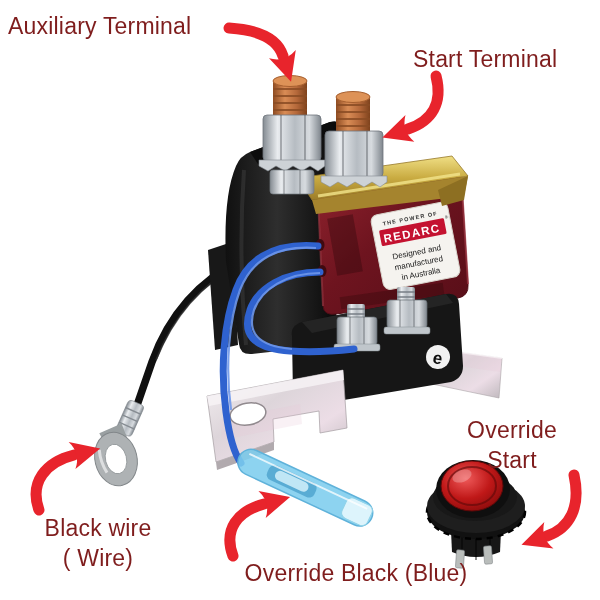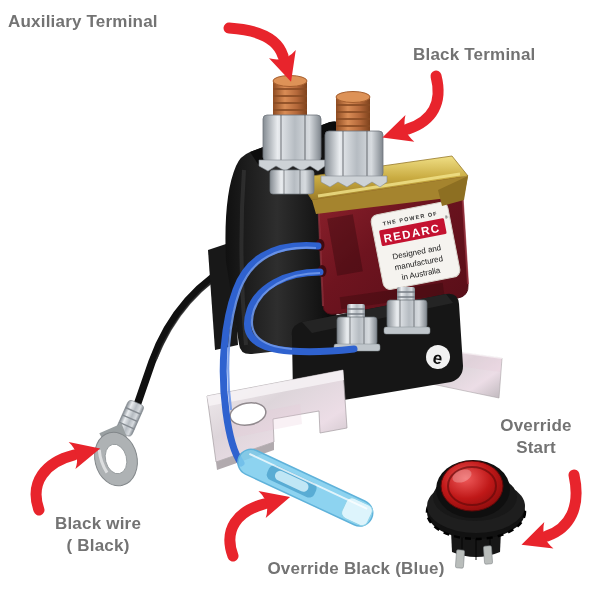--- a/index.html
+++ b/index.html
@@ -1,19 +1,19 @@
 <!DOCTYPE html>
 <html><head>
 <meta charset="utf-8">
 <style>
   html,body{margin:0;padding:0;background:#fff;}
   .canvas{position:relative;width:600px;height:600px;background:#ffffff;
           font-family:"Liberation Sans",sans-serif;overflow:hidden;}
   .canvas svg{position:absolute;left:0;top:0;}
-  .lbl{position:absolute;font-weight:bold;color:#737373;font-size:17px;
+  .lbl{position:absolute;font-weight:normal;color:#7f1d1d;font-size:23px;
        line-height:1.32;white-space:nowrap;letter-spacing:0.2px;}
   .lbl.center{text-align:center;white-space:normal;}
   .line{display:block;}
   svg text{font-family:"Liberation Sans",sans-serif;}
 </style>
 </head>
 <body>
 
 <div class="canvas">
 
@@ -203,23 +203,23 @@
   <g stroke="#e8242c" stroke-width="11" fill="none" stroke-linecap="round">
     <path d="M229,28 C261,30 278,40 283,56" marker-end="url(#ah)"></path>
     <path d="M436,76 C443,103 432,121 408,129" marker-end="url(#ah)"></path>
     <path d="M574,475 C581,507 570,528 547,536" marker-end="url(#ah)"></path>
     <path d="M39,510 C29,482 46,462 74,455" marker-end="url(#ah)"></path>
     <path d="M233,556 C223,529 238,511 264,504" marker-end="url(#ah)"></path>
   </g>
 </svg>
 
   <div class="lbl" style="left:8px;top:11px">Auxiliary Terminal</div>
-  <div class="lbl" style="left:413px;top:44px">Black Terminal</div>
-  <div class="lbl center" style="left:472px;top:415px;width:128px">
+  <div class="lbl" style="left:413px;top:44px">Start Terminal</div>
+  <div class="lbl center" style="left:448px;top:415px;width:128px">
     <span class="line">Override</span>
     <span class="line">Start</span>
   </div>
   <div class="lbl center" style="left:16px;top:513px;width:164px">
     <span class="line">Black wire</span>
-    <span class="line">( Black)</span>
+    <span class="line">( Wire)</span>
   </div>
   <div class="lbl center" style="left:226px;top:558px;width:260px">Override Black (Blue)</div>
 </div>
 
 </body></html>

